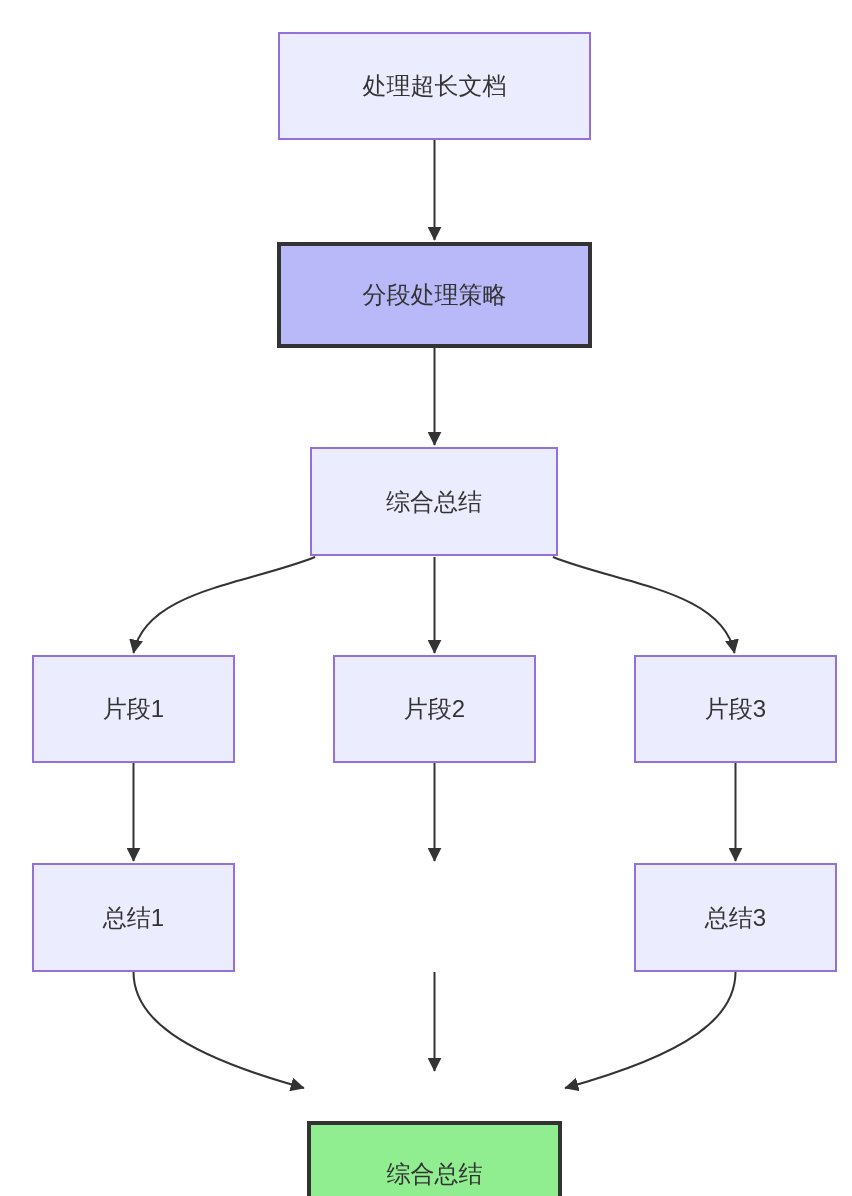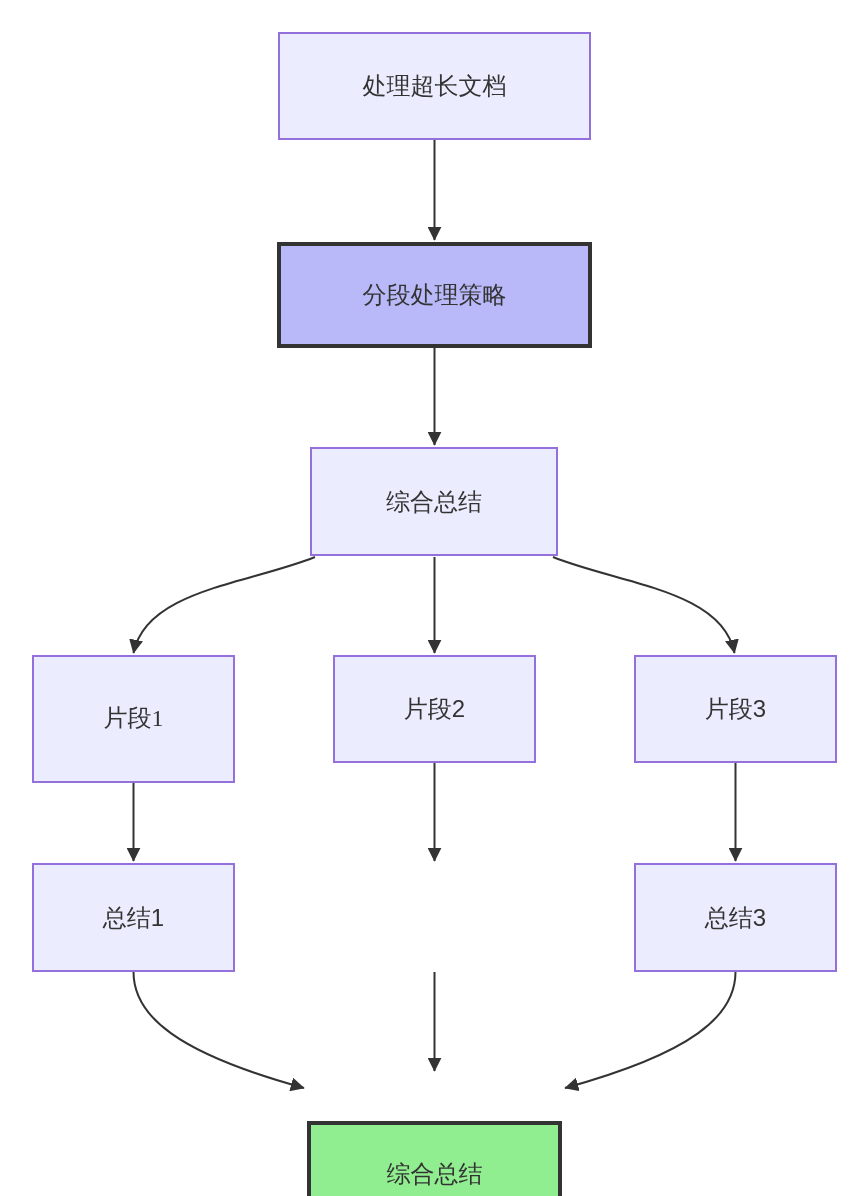--- a/index.html
+++ b/index.html
@@ -83,21 +83,21 @@
   </div>
 
   <div class="node emphasis" style="left:277px; top:242px; width:315px; height:106px;">
     <span>分段处理策略</span>
   </div>
 
   <div class="node" style="left:310px; top:447px; width:248px; height:109px;">
     <span>综合总结</span>
   </div>
 
-  <div class="node" style="left:32px; top:655px; width:203px; height:128px;font-family:Liberation Serif, serif;">
+  <div class="node" style="left:32px; top:655px; width:203px; height:108px;">
     <span>片段1</span>
   </div>
 
   <div class="node" style="left:333px; top:655px; width:203px; height:108px;">
     <span>片段2</span>
   </div>
 
   <div class="node" style="left:634px; top:655px; width:203px; height:108px;">
     <span>片段3</span>
   </div>

